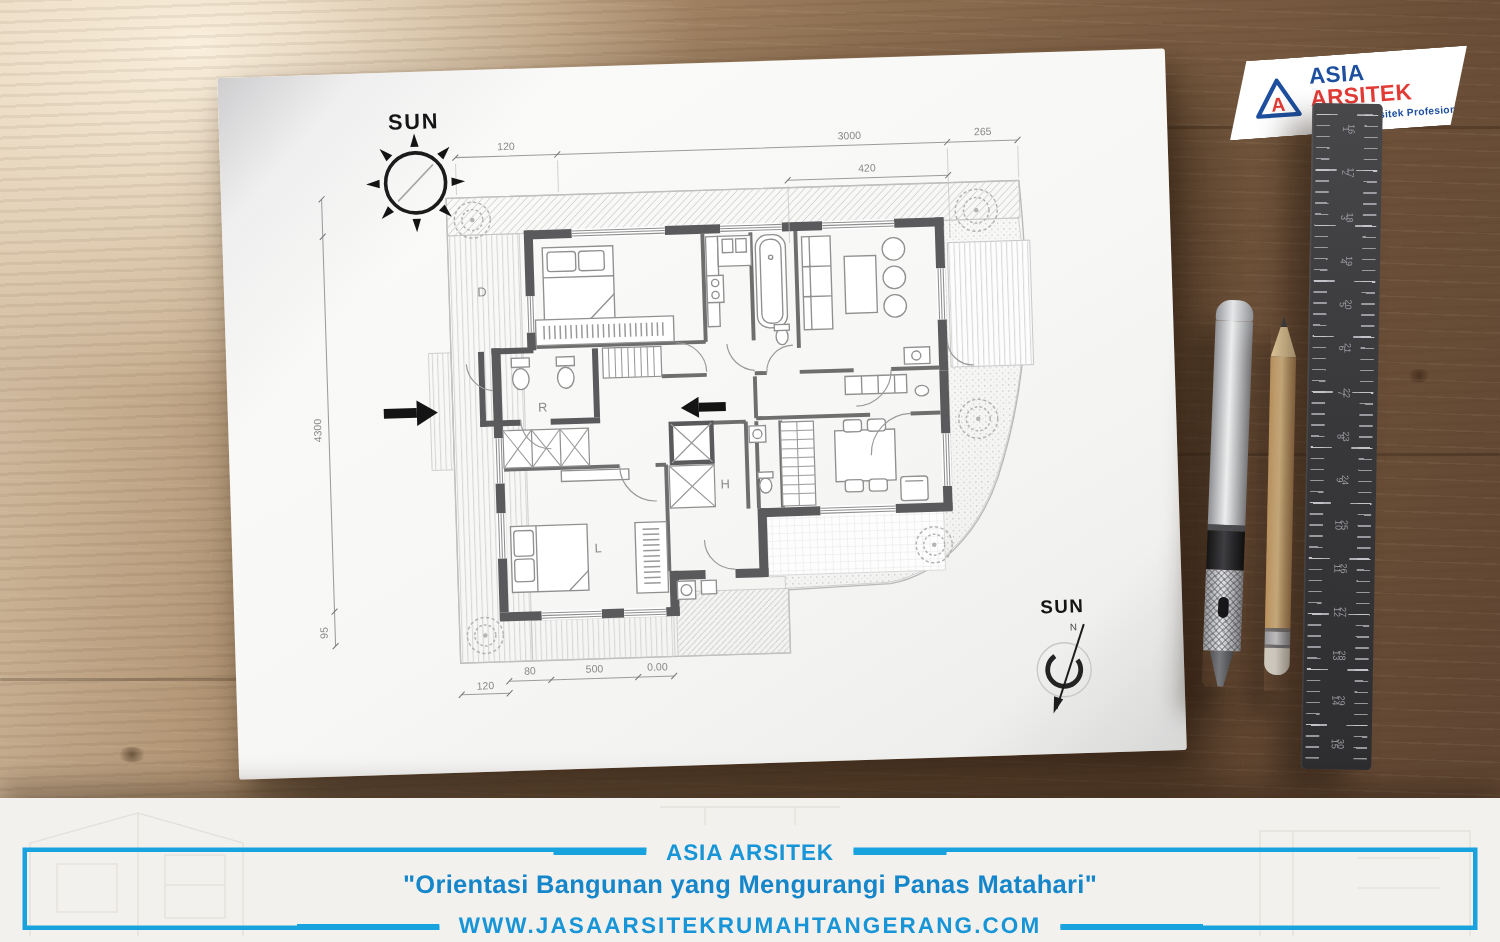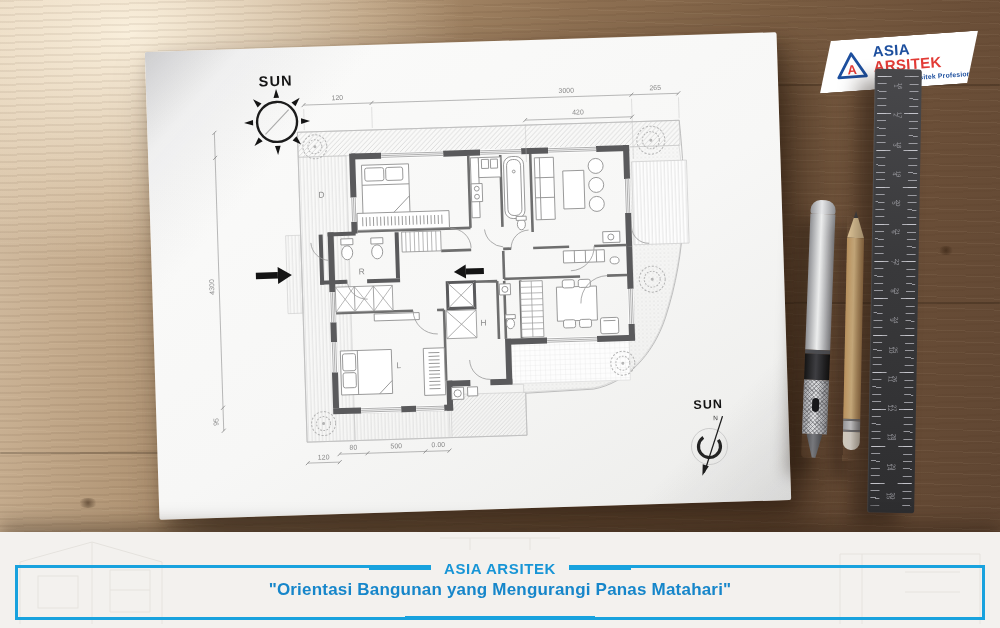--- a/index.html
+++ b/index.html
@@ -544,16 +544,17 @@
     </svg>
     <div class="frame"></div>
     <div class="center-row brand-row">
       <div class="rule rule-sm"></div>
       <div class="banner-brand">ASIA ARSITEK</div>
       <div class="rule rule-sm"></div>
     </div>
     <div class="center-row headline">"Orientasi Bangunan yang Mengurangi Panas Matahari"</div>
     <div class="center-row url-row">
       <div class="rule rule-lg"></div>
+      <div class="banner-url">WWW.JASAARSITEKRUMAHTANGERANG.COM</div>
       <div class="rule rule-lg"></div>
     </div>
   </div>
 </div>
 
 </body></html>

